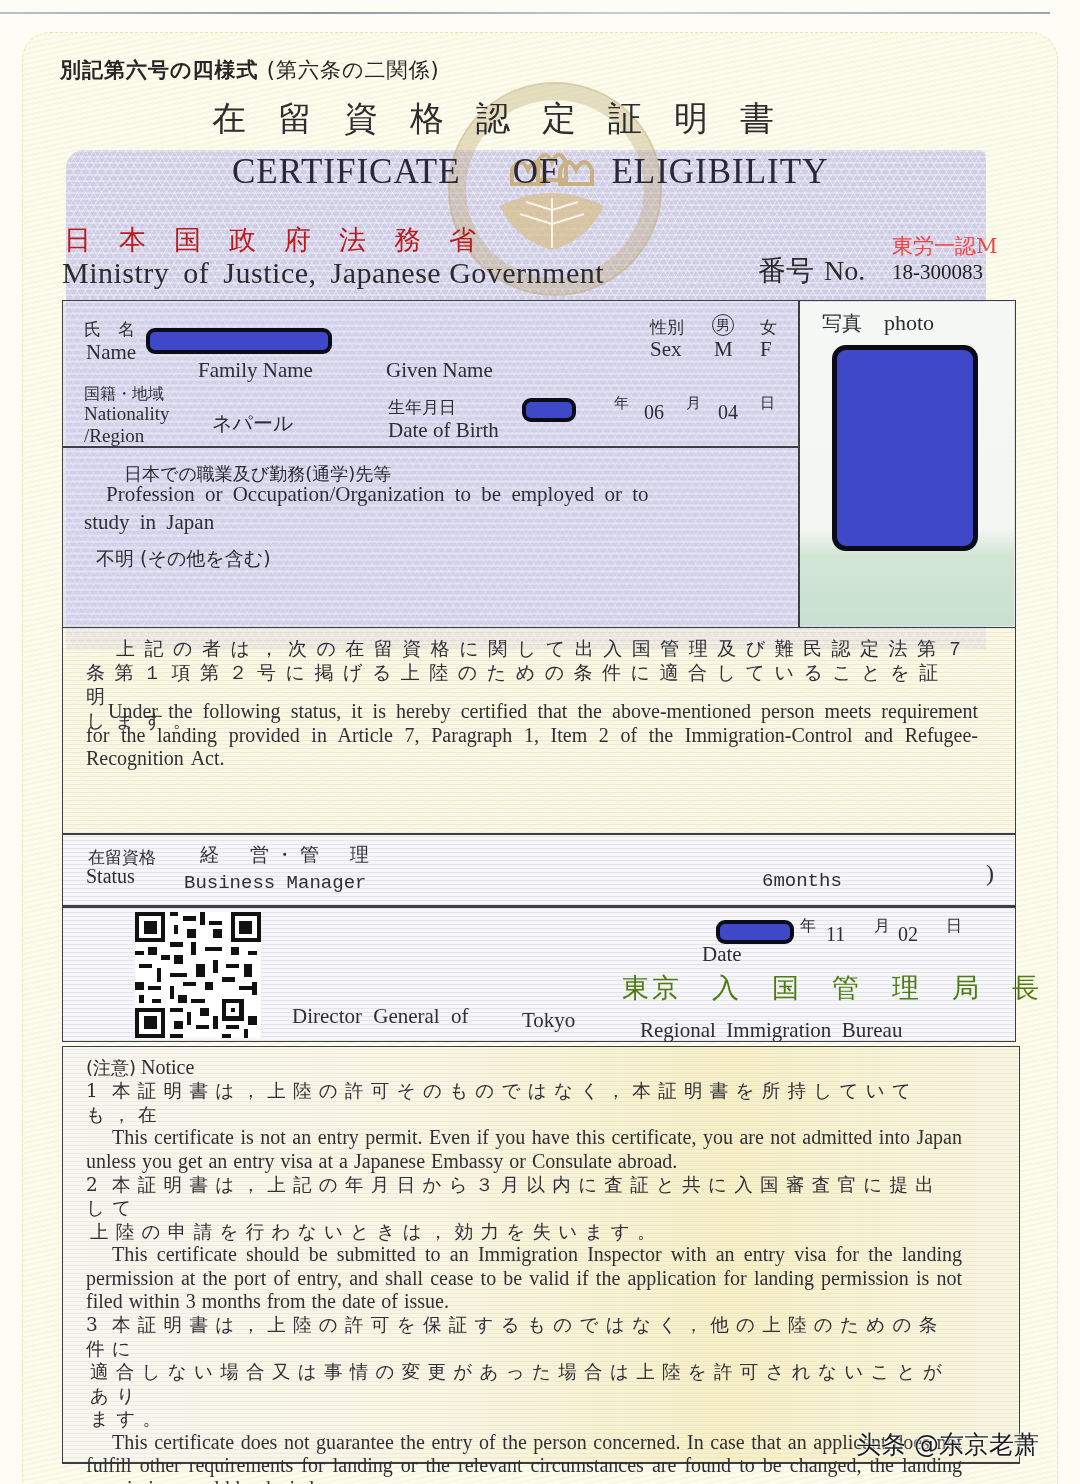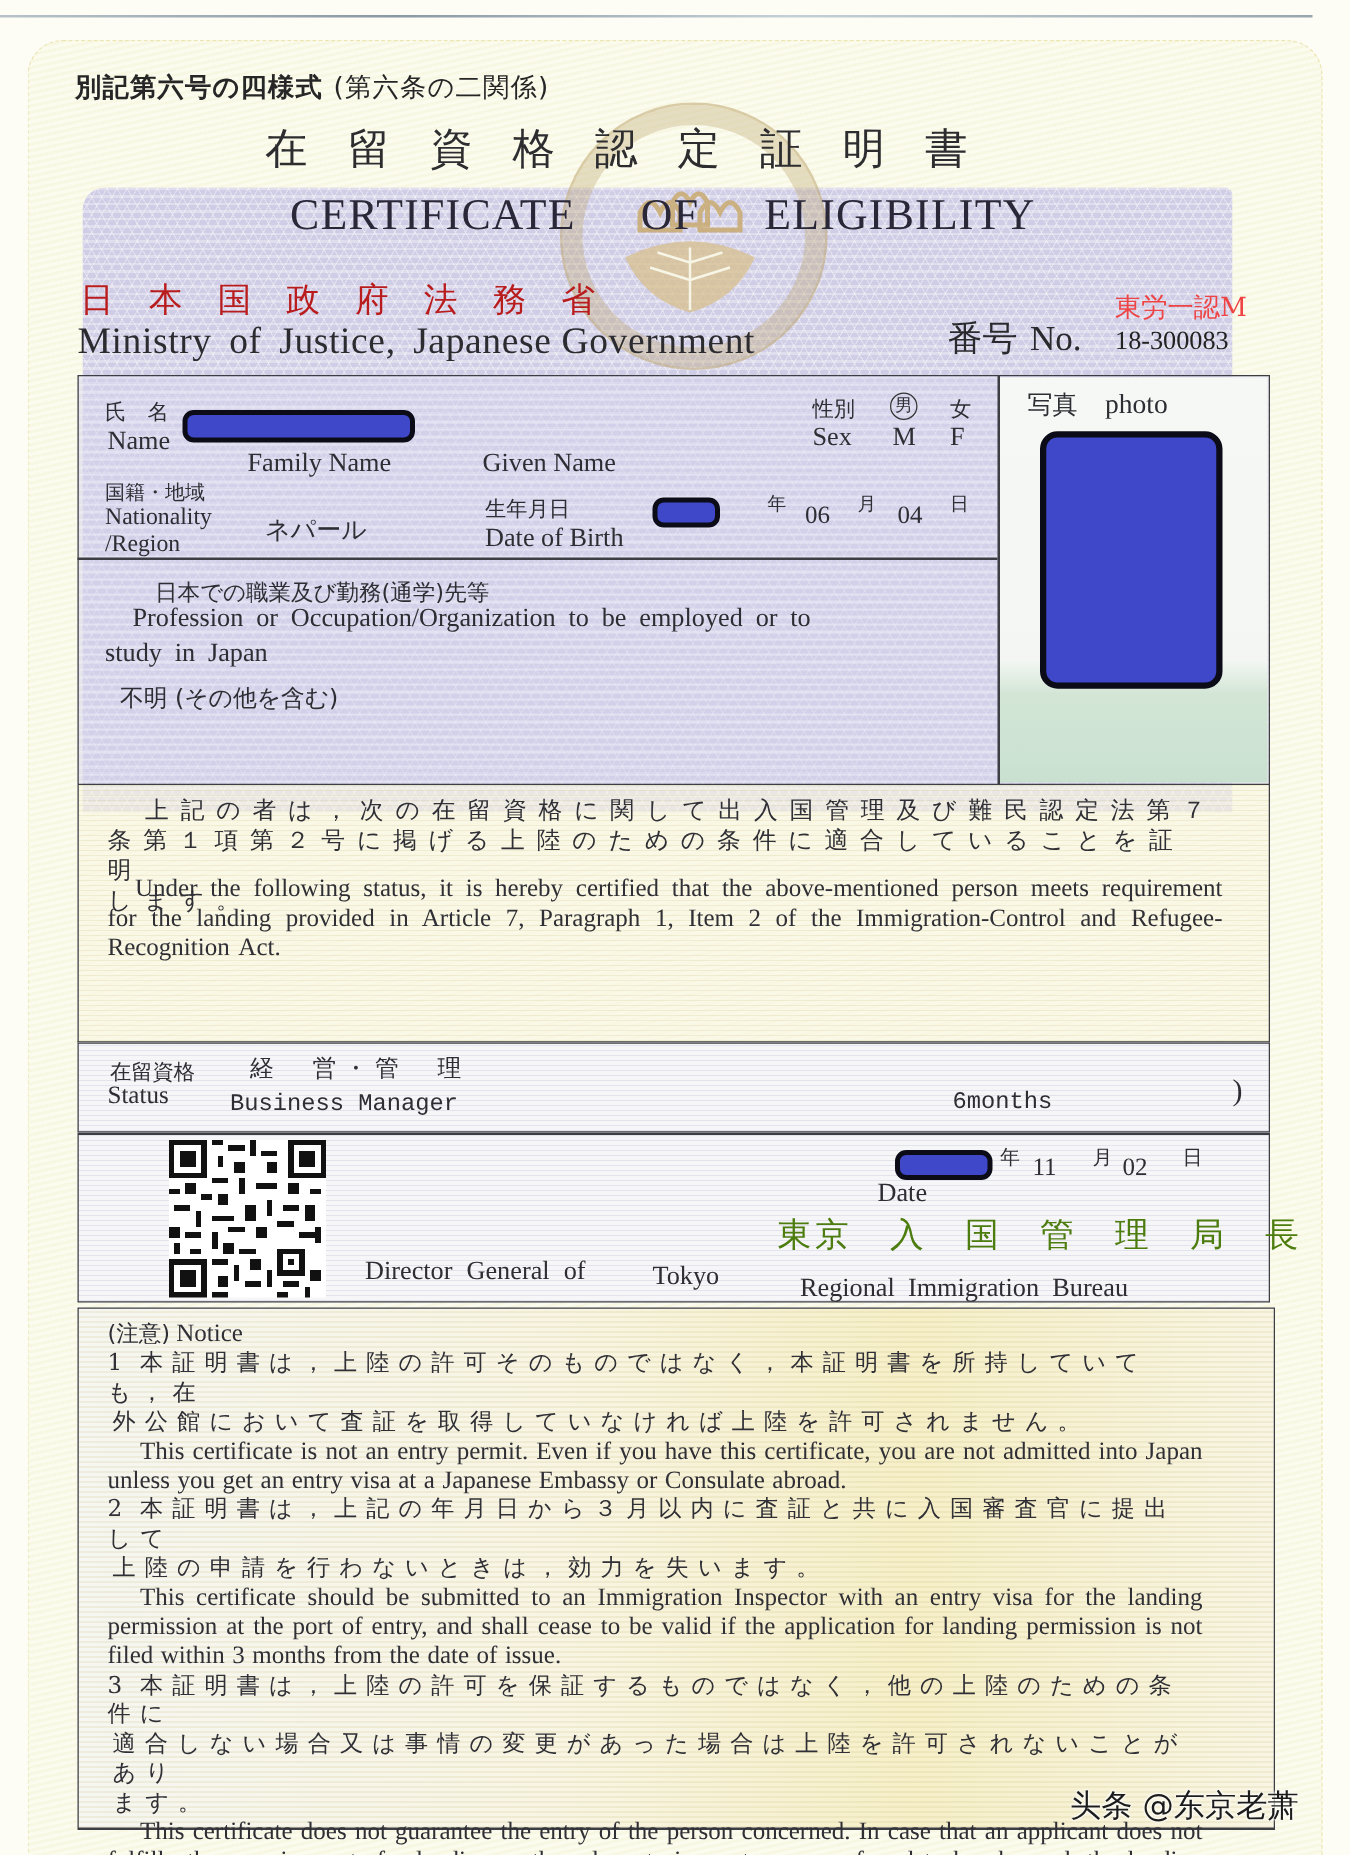--- a/index.html
+++ b/index.html
@@ -263,21 +263,20 @@
 <div class="abs" style="left:622px; top:970px; font-family:Liberation Serif, serif; font-size:27px; letter-spacing:3px; color:#4d7c0f; white-space:pre;">東京　入　国　管　理　局　長</div>
 <div class="abs label-sm" style="left:292px; top:1006px; font-size:21px; word-spacing:6px;">Director General of</div>
 <div class="abs label-sm" style="left:522px; top:1010px; font-size:21px;">Tokyo</div>
 <div class="abs label-sm" style="left:640px; top:1004px; font-size:21px; white-space:pre;margin-top:16px;">Regional  Immigration  Bureau</div>
 
 <div class="abs notice-section"></div>
 <div class="abs notice-body">
   <div><span class="label-jp" style="font-size:18px">(注意)</span> <span>Notice</span></div>
 
   <div class="jpline"><span class="num">1</span><span>本証明書は，上陸の許可そのものではなく，本証明書を所持していても，在</span></div>
-  <div class="jpline indent">外公館において査証を取得していなければ上陸を許可されません。</div>
   <div class="en">This certificate is not an entry permit. Even if you have this certificate, you are not admitted into Japan unless you get an entry visa at a Japanese Embassy or Consulate abroad.</div>
 
   <div class="jpline"><span class="num">2</span><span>本証明書は，上記の年月日から３月以内に査証と共に入国審査官に提出して</span></div>
   <div class="jpline indent">上陸の申請を行わないときは，効力を失います。</div>
   <div class="en">This certificate should be submitted to an Immigration Inspector with an entry visa for the landing permission at the port of entry, and shall cease to be valid if the application for landing permission is not filed within 3 months from the date of issue.</div>
 
   <div class="jpline"><span class="num">3</span><span>本証明書は，上陸の許可を保証するものではなく，他の上陸のための条件に</span></div>
   <div class="jpline indent">適合しない場合又は事情の変更があった場合は上陸を許可されないことがあり</div>
   <div class="jpline indent">ます。</div>
   <div class="en">This certificate does not guarantee the entry of the person concerned. In case that an applicant does not fulfill other requirements for landing or the relevant circumstances are found to be changed, the landing permission would be denied.</div>

